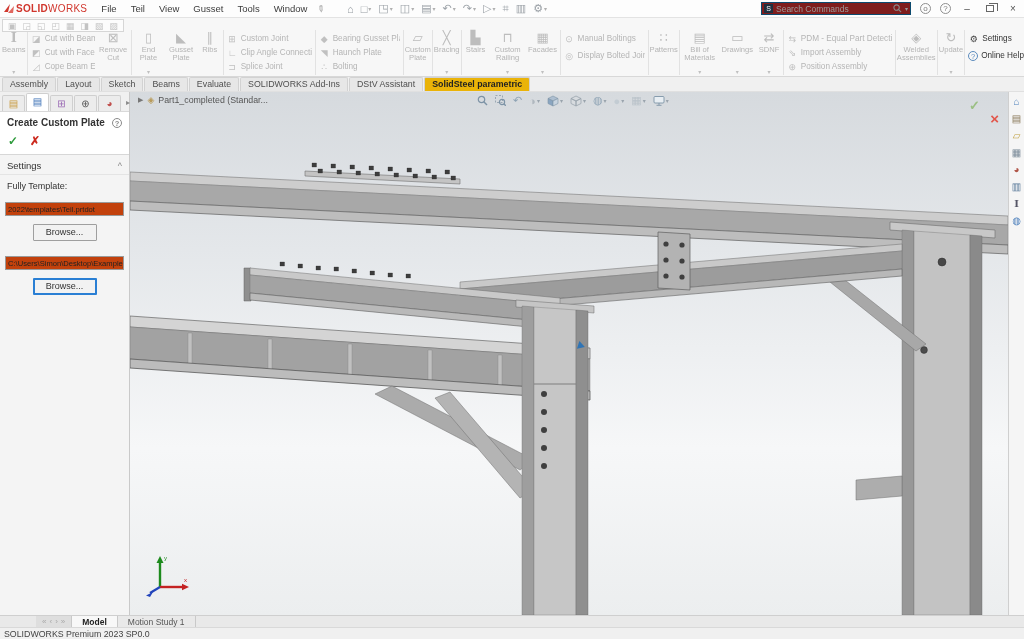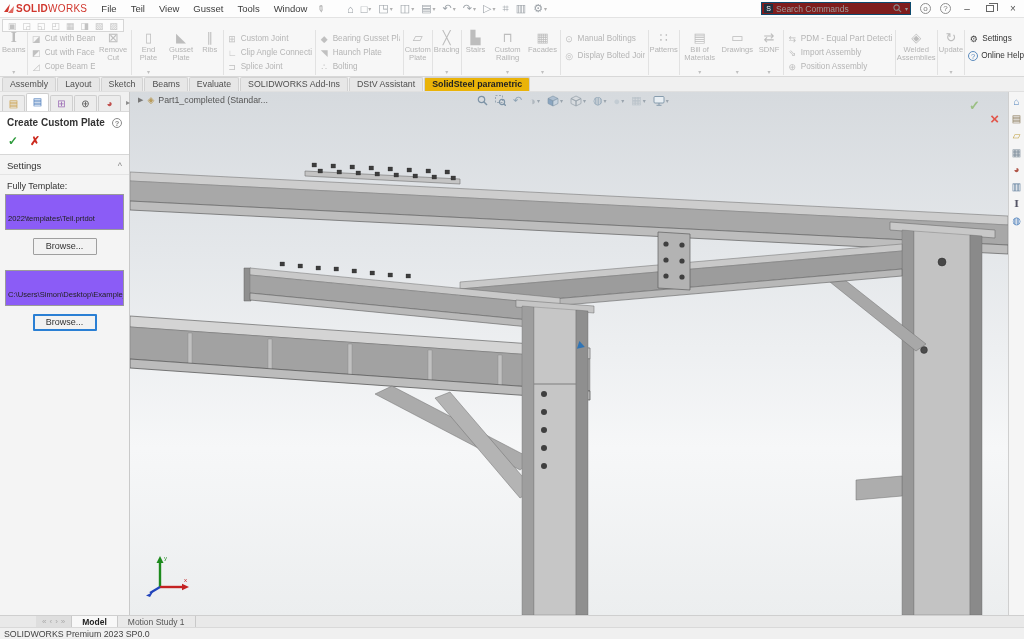--- a/index.html
+++ b/index.html
@@ -59,21 +59,21 @@
   .pm-tabs { display:flex; align-items:flex-end; height:20px; padding:3px 2px 0; background:#f0f0f0; border-bottom:1px solid #d9d9d9; }
   .pm-tab { width:23px; height:16px; border:1px solid #cfcfcf; border-bottom:none; background:#ececec; text-align:center; font-size:10px; line-height:15px; margin-right:1px; border-radius:2px 2px 0 0; }
   .pm-tab.active { background:#fff; height:18px; }
   .pm-title { display:flex; align-items:center; justify-content:space-between; padding:5px 7px 4px; font-size:10px; font-weight:bold; color:#333; background:#fff; }
   .pm-actions { display:flex; gap:12px; padding:2px 8px 6px; background:#fff; border-bottom:1px solid #d7d7d7; }
   .ok-check { color:#2e9b3c; font-size:12px; font-weight:bold; }
   .cancel-x { color:#cc2a1e; font-size:12px; font-weight:bold; }
   .grp-head { display:flex; justify-content:space-between; align-items:center; padding:5px 7px 3px; font-size:9.5px; color:#333; border-bottom:1px solid #e4e4e4; background:#f4f4f4; }
   .grp-head .chev { color:#888; font-size:9px; }
   .fld-label { font-size:9px; color:#333; padding:6px 7px 2px; }
-  .fld-input { margin:1px 5px 0; height:14px; background:#8b5cf6; border:1px solid #9a9a9a; font-size:7.6px; line-height:13px; color:#222; padding:17px 2px; overflow:hidden; white-space:nowrap; }
+  .fld-input { margin:9px 5px 0; height:14px; background:#c2410c; border:1px solid #9a9a9a; font-size:7.6px; line-height:13px; color:#222; padding:0 2px; overflow:hidden; white-space:nowrap; }
   .btn-browse { display:block; margin:8px auto 15px; width:64px; height:17px; background:#f2f2f2; border:1px solid #9f9f9f; font-size:9px; color:#333; text-align:center; line-height:15px; border-radius:1px; }
   .btn-browse.focused { border:2px solid #2a7fd4; line-height:13px; }
   .flyout-arrow { position:absolute; top:6px; right:-1px; font-size:8px; color:#8a8a8a; }
 
   
   .viewport { position:relative; width:878px; height:100%; flex:none; overflow:hidden;
     background:linear-gradient(180deg,#d6dade 0%,#e4e7ea 30%,#f6f7f8 68%,#eceeef 100%); }
   .breadcrumb { position:absolute; top:3px; left:8px; display:flex; align-items:center; gap:4px; font-size:8.8px; color:#555; z-index:4; }
   .bc-arrow { font-size:7px; color:#777; }
   .bc-icon { color:#b89b5a; font-size:9px; }

